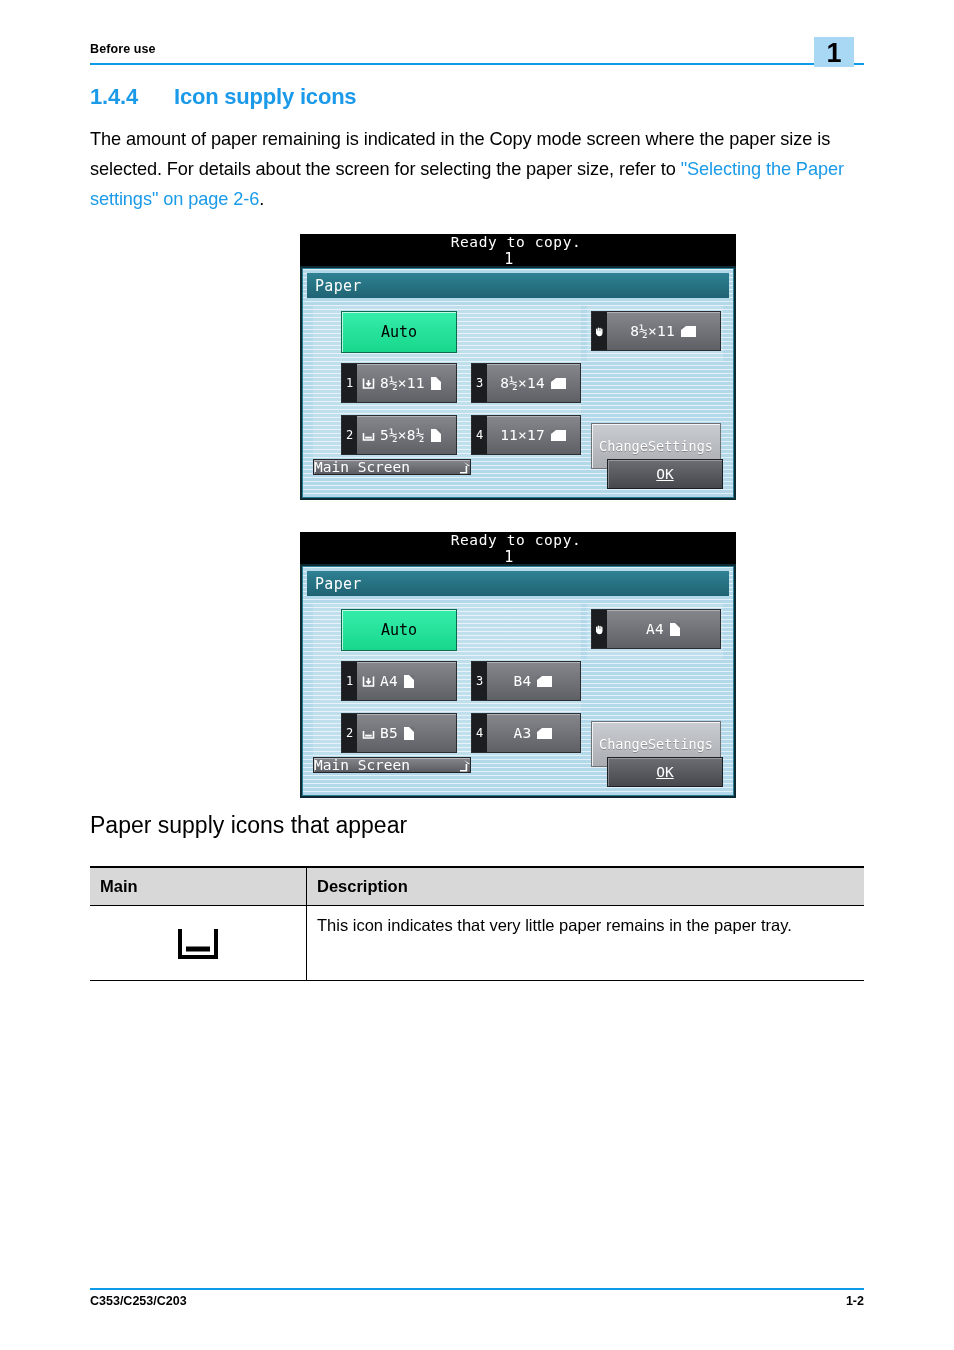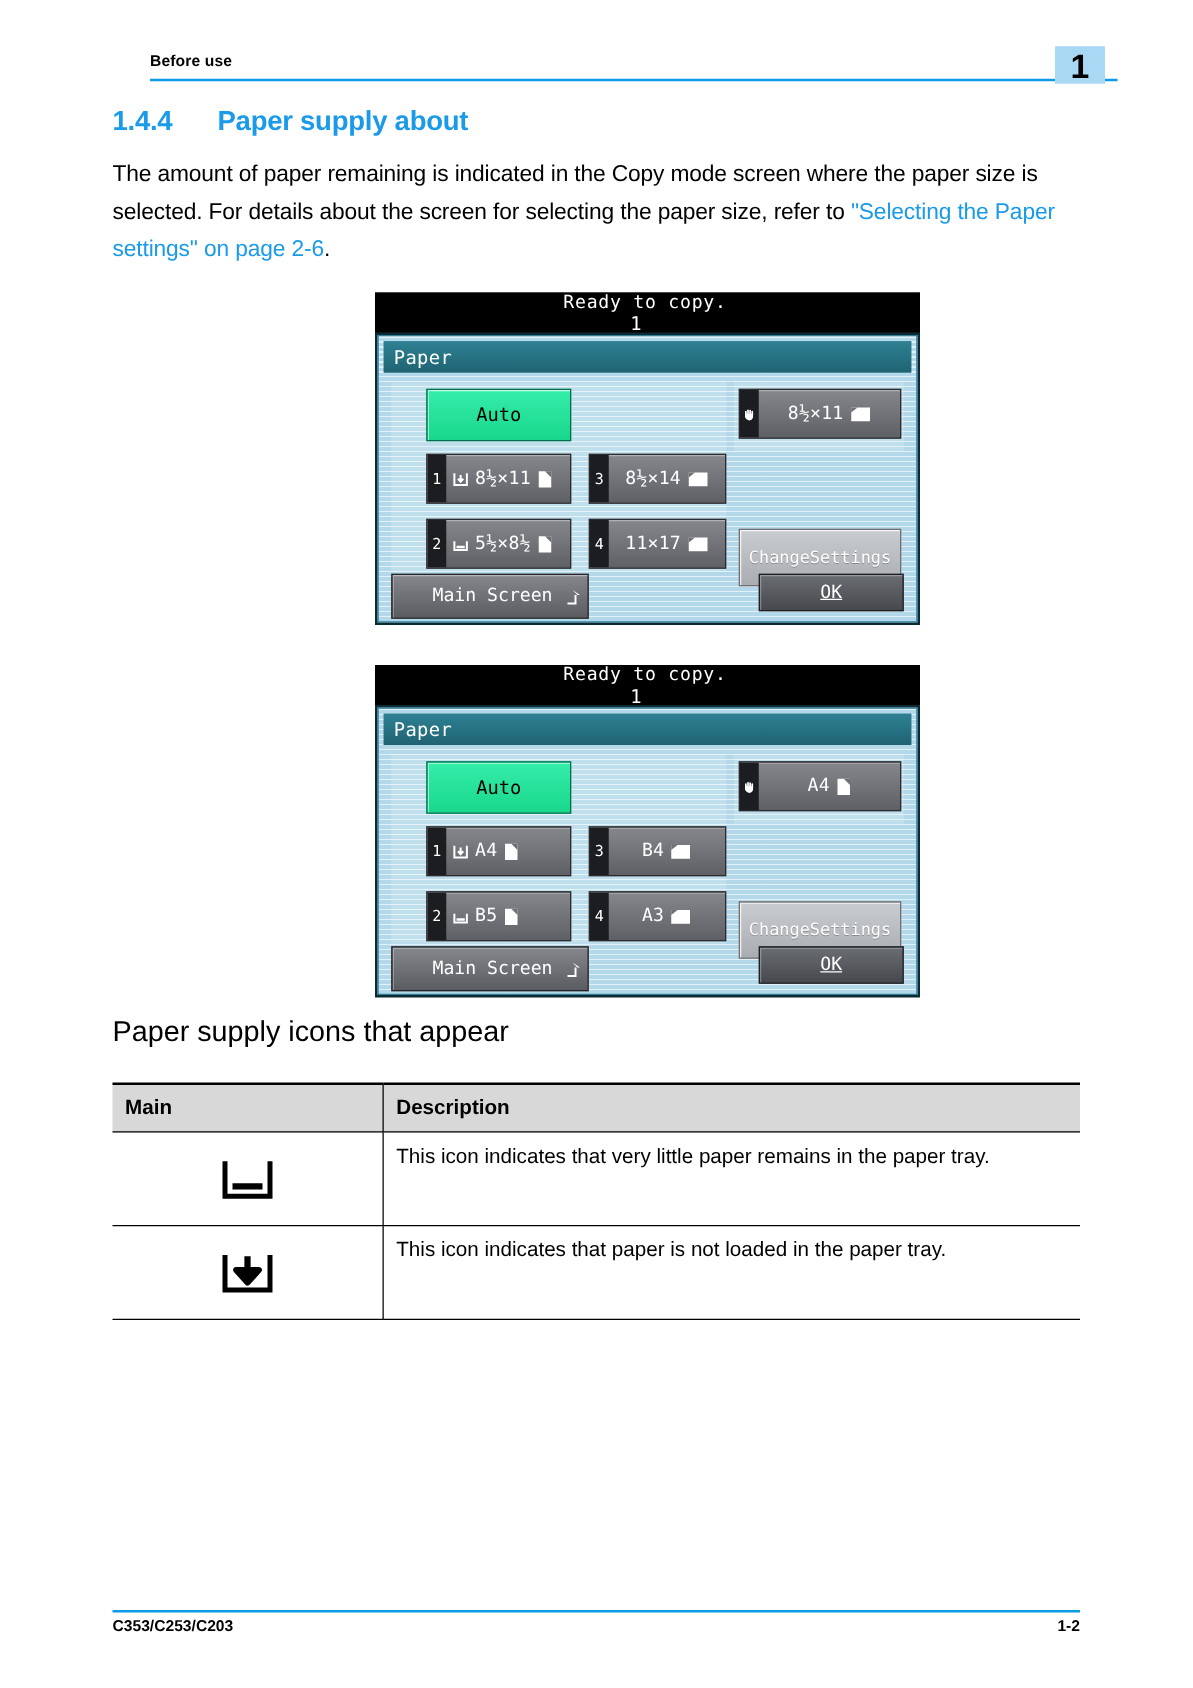--- a/index.html
+++ b/index.html
@@ -6,21 +6,21 @@
   body {
     width:954px; height:1350px;
     background:#ffffff;
     font-family:"Liberation Sans", sans-serif;
     color:#000000;
     -webkit-font-smoothing:antialiased;
   }
   .page { position:relative; width:954px; height:1350px; box-sizing:border-box; }
 
   
-  .header { position:absolute; left:90px; top:36px; width:774px; height:40px;margin-left:30px; }
+  .header { position:absolute; left:90px; top:36px; width:774px; height:40px; }
   .header-label {
     position:absolute; left:0; top:6px;
     font-size:12.5px; font-weight:bold; letter-spacing:0.1px; color:#000;
   }
   .header-rule {
     position:absolute; left:0; top:27px; width:774px; height:2.2px;
     background:#0d9ae8;
   }
   .chapter-badge {
     position:absolute; right:10px; top:1px;
@@ -160,28 +160,28 @@
     box-sizing:border-box;
     color:#ffffff; font-size:13.5px; line-height:15px;
     display:flex; flex-direction:row; align-items:center; justify-content:center;
     text-shadow:0 1px 0 rgba(0,0,0,0.25);
   }
 
   .lcd-footer {
     position:absolute; left:10px; right:10px; bottom:6px; height:32px;
   }
   .btn-main-screen {
-    position:absolute; left:0; top:0; width:158px; height:36px;
+    position:absolute; left:0; top:0; width:158px; height:16px;
     background:#6e7075;
     background-image:linear-gradient(to bottom,#85878c 0%,#5a5c61 100%);
     border:1px solid #232528;
     box-shadow:inset 1px 1px 0 rgba(255,255,255,0.4);
     box-sizing:border-box;
     color:#fff; font-size:14.5px;
-    display:flex; align-items:center; justify-content:flex-start; gap:10px;padding-left:32px;
+    display:flex; align-items:center; justify-content:space-between; gap:10px;
   }
   .btn-ok {
     position:absolute; right:0; top:0; width:116px; height:30px;
     background:#55585d;
     background-image:linear-gradient(to bottom,#6a6d72 0%,#46484d 100%);
     border:1px solid #1d1f22;
     box-shadow:inset 1px 1px 0 rgba(255,255,255,0.3);
     box-sizing:border-box;
     color:#fff; font-size:14.5px;
     display:flex; align-items:center; justify-content:center;text-decoration:underline;
@@ -237,21 +237,21 @@
 <div class="page">
 
   <div class="header">
     <div class="header-label">Before use</div>
     <div class="header-rule"></div>
     <div class="chapter-badge"></div>
     <div class="chapter-badge-num">1</div>
   </div>
 
   <div class="section-heading">
-    <span class="num">1.4.4</span><span>Paper supply about</span>
+    <span class="num">1.4.4</span><span>Icon supply icons</span>
   </div>
 
   <div class="body-para">
     <span>The amount of paper remaining is indicated in the Copy mode screen where the paper size is selected. For details about the screen for selecting the paper size, refer to </span><span class="link">"Selecting the Paper settings" on page 2-6</span><span>.</span>
   </div>
 
   <div class="lcd lcd-1">
     <div class="lcd-status">
       <span>Ready to copy.</span>
       <span class="count">1</span>
@@ -493,31 +493,20 @@
         <td class="c-icon">
           <div class="tray-icon-wrap">
             <svg width="46" height="40" viewBox="0 0 46 40">
                 <path d="M5 6v28h36V6" fill="none" stroke="#000" stroke-width="4"></path>
                 <path d="M11 26h24" stroke="#000" stroke-width="5"></path>
               </svg>
           </div>
         </td>
         <td class="c-desc">This icon indicates that very little paper remains in the paper tray.</td>
       </tr>
-      <tr class="row">
-        <td class="c-icon">
-          <div class="tray-icon-wrap">
-            <svg width="46" height="40" viewBox="0 0 46 40">
-                <path d="M5 6v28h36V6" fill="none" stroke="#000" stroke-width="4"></path>
-                <path d="M23 7v14M14 18l9 10 9-10z" fill="#000" stroke="#000" stroke-width="5" stroke-linejoin="round"></path>
-              </svg>
-          </div>
-        </td>
-        <td class="c-desc">This icon indicates that paper is not loaded in the paper tray.</td>
-      </tr>
     </tbody>
   </table>
 
   <div class="footer-rule"></div>
   <div class="footer-left">C353/C253/C203</div>
   <div class="footer-right">1-2</div>
 
 </div>
 
 </body></html>

